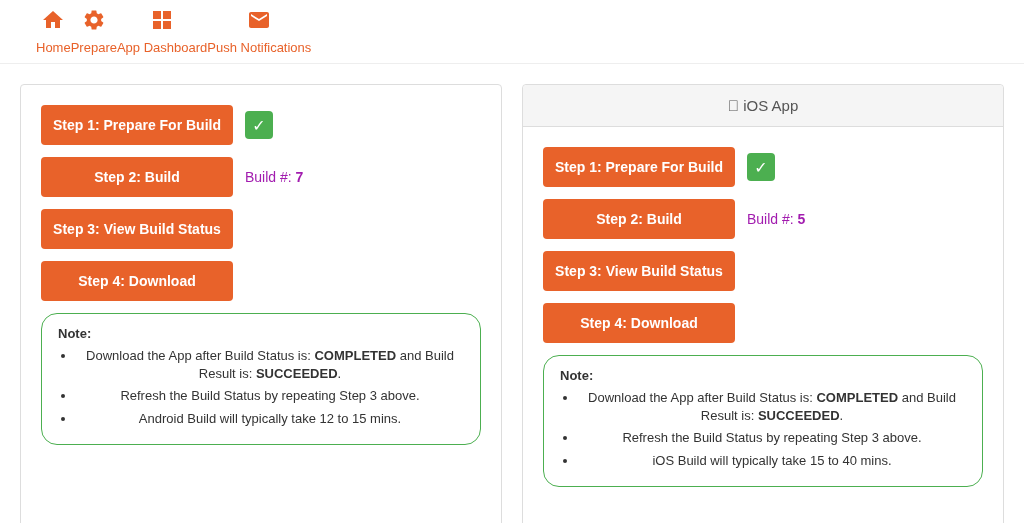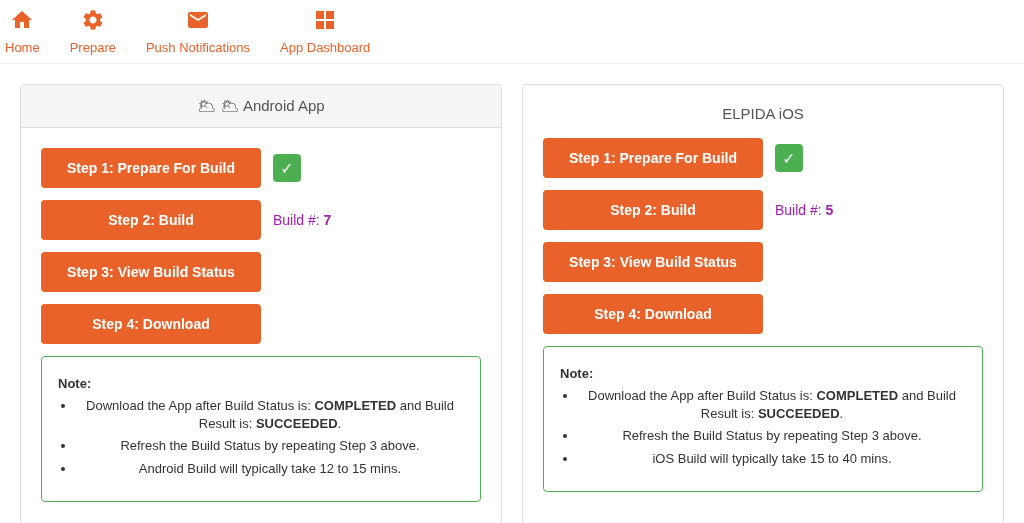--- a/index.html
+++ b/index.html
@@ -2,23 +2,22 @@
 <html><head>
   <meta charset="utf-8">
   <style>
     * { box-sizing: border-box; margin: 0; padding: 0; }
     body { font-family: Arial, sans-serif; font-size: 14px; background: #fff; color: #333; }
 
     
     .navbar {
       display: flex;
       align-items: center;
-      padding: 8px 5px;
+      padding: 8px 36px;
       border-bottom: 1px solid #eee;
-      gap: 30px;
     }
     .nav-item {
       display: flex;
       flex-direction: column;
       align-items: center;
       text-decoration: none;
       color: #e8622a;
       font-size: 13px;
       cursor: pointer;
       gap: 2px;
@@ -73,21 +72,21 @@
       margin-bottom: 12px;
       gap: 12px;
     }
 
     .step-btn {
       background: #e8622a;
       color: #fff;
       border: none;
       border-radius: 4px;
       padding: 12px 0;
-      width: 220px;
+      width: 192px;
       font-size: 14px;
       font-weight: bold;
       cursor: pointer;
       text-align: center;
     }
 
     .check-icon {
       width: 28px;
       height: 28px;
       background: #4caf50;
@@ -102,22 +101,22 @@
     .build-num {
       font-size: 14px;
       color: #a21caf;
     }
     .build-num strong {
       font-weight: bold;
     }
 
     .note-box {
       border: 1px solid #4caf50;
-      border-radius: 4px;
-      padding: 19px 16px;
+      border-radius: 16px;
+      padding: 12px 16px;
       margin-top: 8px;
       font-size: 13px;
       color: #333;
     }
     .note-box .note-title {
       font-weight: bold;
       margin-bottom: 6px;
     }
     .note-box ul {
       padding-left: 18px;
@@ -151,42 +150,38 @@
     <span class="nav-icon">
       <svg class="icon-svg" viewBox="0 0 24 24" xmlns="http://www.w3.org/2000/svg">
         <path d="M19.14 12.94c.04-.3.06-.61.06-.94s-.02-.64-.07-.94l2.03-1.58a.49.49 0 0 0 .12-.61l-1.92-3.32a.488.488 0 0 0-.59-.22l-2.39.96a6.97 6.97 0 0 0-1.62-.94l-.36-2.54a.484.484 0 0 0-.48-.41h-3.84c-.24 0-.43.17-.47.41l-.36 2.54c-.59.24-1.13.57-1.62.94l-2.39-.96a.485.485 0 0 0-.59.22L2.74 8.87a.47.47 0 0 0 .12.61l2.03 1.58c-.05.3-.09.63-.09.94s.02.64.07.94l-2.03 1.58a.49.49 0 0 0-.12.61l1.92 3.32c.12.22.37.29.59.22l2.39-.96c.5.38 1.03.7 1.62.94l.36 2.54c.05.24.24.41.48.41h3.84c.24 0 .44-.17.47-.41l.36-2.54c.59-.24 1.13-.56 1.62-.94l2.39.96c.22.08.47 0 .59-.22l1.92-3.32a.47.47 0 0 0-.12-.61l-2.01-1.58zM12 15.6c-1.98 0-3.6-1.62-3.6-3.6s1.62-3.6 3.6-3.6 3.6 1.62 3.6 3.6-1.62 3.6-3.6 3.6z"></path>
       </svg>
     </span>
     <span>Prepare</span>
   </a>
   <a class="nav-item">
     <span class="nav-icon">
       <svg class="icon-svg" viewBox="0 0 24 24" xmlns="http://www.w3.org/2000/svg">
+        <path d="M3 3h8v8H3V3zm0 10h8v8H3v-8zm10-10h8v8h-8V3zm0 10h8v8h-8v-8z"></path>
+      </svg>
+    </span>
+    <span>App Dashboard</span>
+  </a>
+  <a class="nav-item">
+    <span class="nav-icon">
+      <svg class="icon-svg" viewBox="0 0 24 24" xmlns="http://www.w3.org/2000/svg">
         <path d="M20 4H4c-1.1 0-2 .9-2 2v12c0 1.1.9 2 2 2h16c1.1 0 2-.9 2-2V6c0-1.1-.9-2-2-2zm0 4l-8 5-8-5V6l8 5 8-5v2z"></path>
       </svg>
     </span>
     <span>Push Notifications</span>
   </a>
-  <a class="nav-item">
-    <span class="nav-icon">
-      <svg class="icon-svg" viewBox="0 0 24 24" xmlns="http://www.w3.org/2000/svg">
-        <path d="M3 3h8v8H3V3zm0 10h8v8H3v-8zm10-10h8v8h-8V3zm0 10h8v8h-8v-8z"></path>
-      </svg>
-    </span>
-    <span>App Dashboard</span>
-  </a>
 </nav>
 
 <div class="main-content">
 
   <div class="card">
-    <div class="card-header">
-      <span>🌥</span>
-      <span>🌥 Android App</span>
-    </div>
     <div class="card-body">
 
       <div class="step-row">
         <button class="step-btn">Step 1: Prepare For Build</button>
         <div class="check-icon">✓</div>
       </div>
 
       <div class="step-row">
         <button class="step-btn">Step 2: Build</button>
         <span class="build-num">
@@ -214,22 +209,25 @@
           </li>
           <li>
             Android Build will typically take 12 to 15 mins.
           </li>
         </ul>
       </div>
     </div>
   </div>
 
   <div class="card">
+    <div class="card-header">
+      <span></span>
+      <span> iOS App</span>
+    </div>
     <div class="card-body">
-      <div class="app-name">ELPIDA iOS</div>
 
       <div class="step-row">
         <button class="step-btn">Step 1: Prepare For Build</button>
         <div class="check-icon">✓</div>
       </div>
 
       <div class="step-row">
         <button class="step-btn">Step 2: Build</button>
         <span class="build-num">
           <span>Build #:</span>

